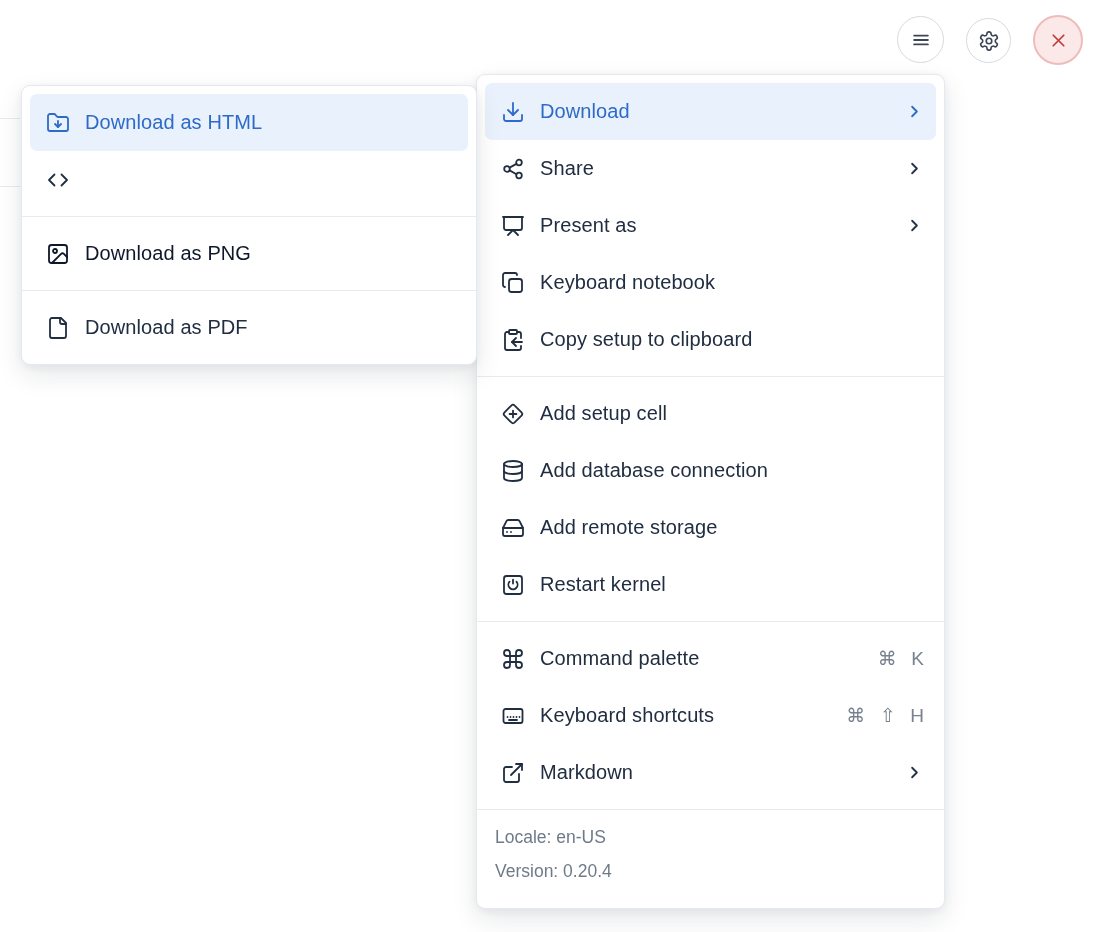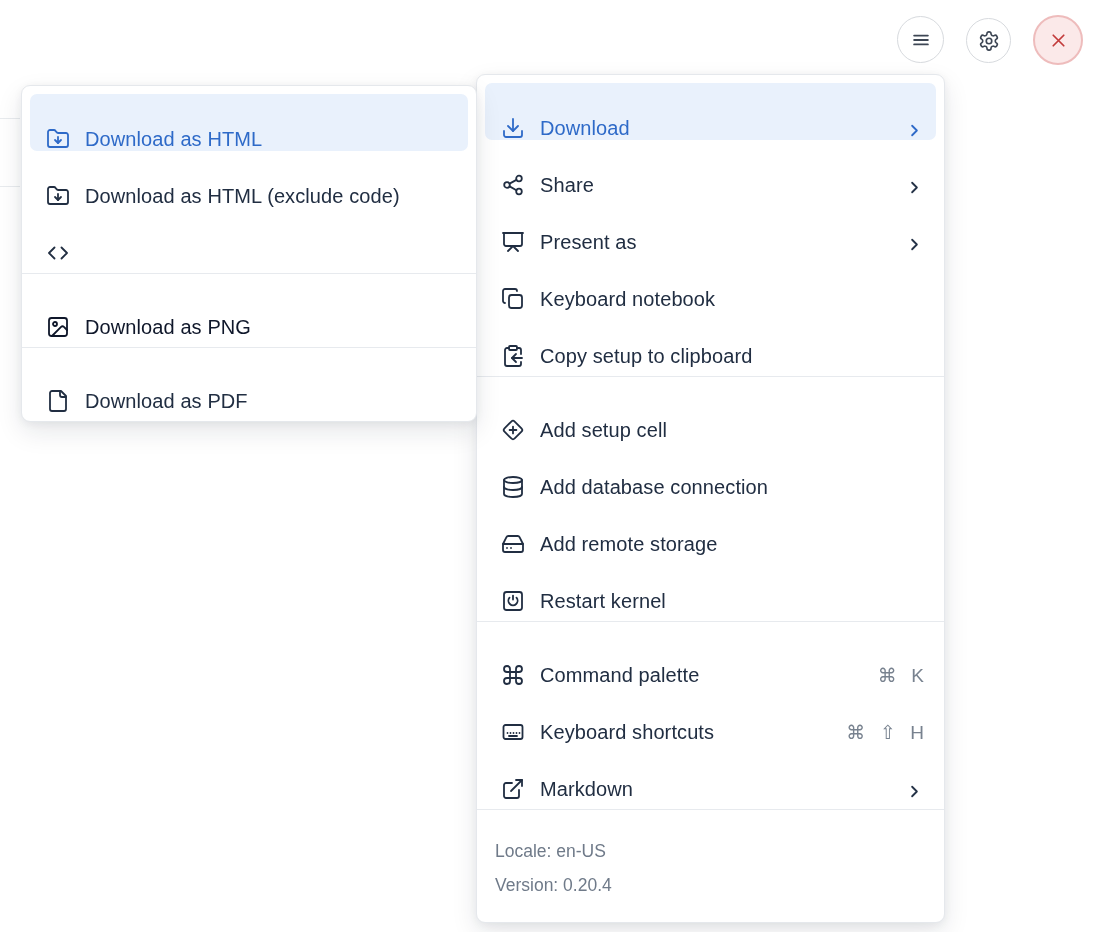--- a/index.html
+++ b/index.html
@@ -27,38 +27,38 @@
   
   .panel{
     position:absolute;background:#fff;box-sizing:border-box;
     border:1px solid #e5e8ec;border-radius:9px;padding:8px;
     box-shadow:0 10px 26px rgba(20,30,50,.10),0 2px 8px rgba(20,30,50,.06);
   }
   #download-submenu{left:21px;top:85px;width:456px;}
   #main-menu{left:476px;top:74px;width:469px;}
 
   .mi{
-    display:flex;align-items:flex-end;height:57px;
+    display:flex;align-items:center;height:57px;
     padding:0 12px 0 16px;gap:15px;border-radius:7px;
     font-size:20px;letter-spacing:.1px;cursor:pointer;white-space:nowrap;
   }
   .mi .ic{width:24px;height:24px;flex:0 0 24px;stroke:currentColor;fill:none;
     stroke-width:1.8;stroke-linecap:round;stroke-linejoin:round;}
   .mi.hl{background:#e9f1fc;color:#2e6ac8;}
   .mi.disabled{color:#0f172a;cursor:default;}
   .sep{height:1px;background:#e7eaee;margin:8px -8px;}
   .chev{margin-left:auto;display:flex;}
   .chev svg{width:19px;height:19px;stroke:currentColor;fill:none;stroke-width:2.3;
     stroke-linecap:round;stroke-linejoin:round;}
   .mi:not(.hl) .chev svg{stroke:#243247;}
   .shortcut{margin-left:auto;color:#78828f;font-size:19px;word-spacing:9px;}
 
   .menu-footer{
     border-top:1px solid #e7eaee;margin:8px -8px 0;
-    padding:24px 18px 12px;font-size:17.5px;line-height:34px;color:#6f7a89;
+    padding:10px 18px 12px;font-size:17.5px;line-height:34px;color:#6f7a89;
   }
 </style>
 </head>
 <body>
 
 <div class="bgline" style="left:0;top:118px;width:20px;height:1px;"></div>
 <div class="bgline" style="left:0;top:186px;width:20px;height:1px;"></div>
 
 <div class="cbtn" id="btn-menu">
   <span style="display:flex;">
@@ -229,28 +229,20 @@
 
   <div class="mi hl">
     <svg class="ic" viewBox="0 0 24 24">
         <path d="M20 20a2 2 0 0 0 2-2V8a2 2 0 0 0-2-2h-7.9a2 2 0 0 1-1.69-.9L9.6 3.9A2 2 0 0 0 7.93 3H4a2 2 0 0 0-2 2v13a2 2 0 0 0 2 2Z"></path>
         <path d="M12 10v6"></path>
         <path d="m15 13-3 3-3-3"></path>
       </svg>
     <span>Download as HTML</span>
   </div>
 
-  <div class="mi">
-    <svg class="ic" viewBox="0 0 24 24">
-        <path d="M20 20a2 2 0 0 0 2-2V8a2 2 0 0 0-2-2h-7.9a2 2 0 0 1-1.69-.9L9.6 3.9A2 2 0 0 0 7.93 3H4a2 2 0 0 0-2 2v13a2 2 0 0 0 2 2Z"></path>
-        <path d="M12 10v6"></path>
-        <path d="m15 13-3 3-3-3"></path>
-      </svg>
-    <span>Download as HTML (exclude code)</span>
-  </div>
 
 
   <div class="mi">
     <svg class="ic" viewBox="0 0 24 24">
         <path d="m15.5 17.5 5.5-5.5-5.5-5.5"></path>
         <path d="m8.5 6.5-5.5 5.5 5.5 5.5"></path>
       </svg>
   </div>
 
   <div class="sep"></div>

